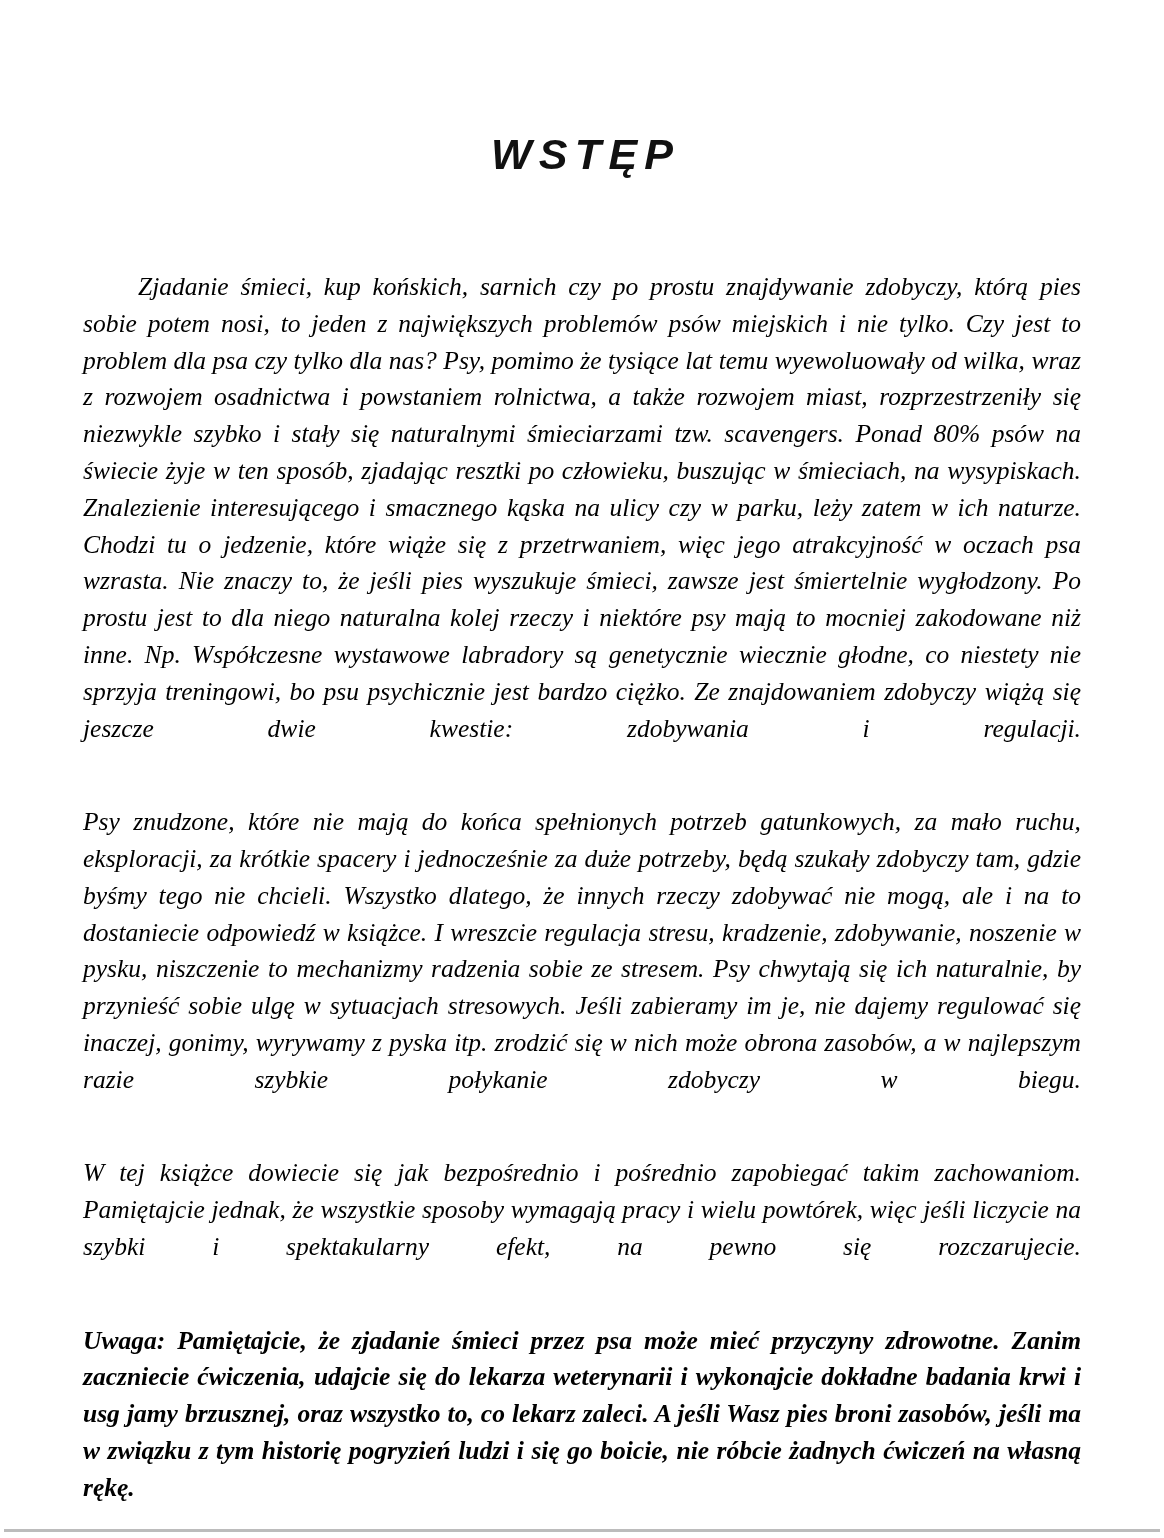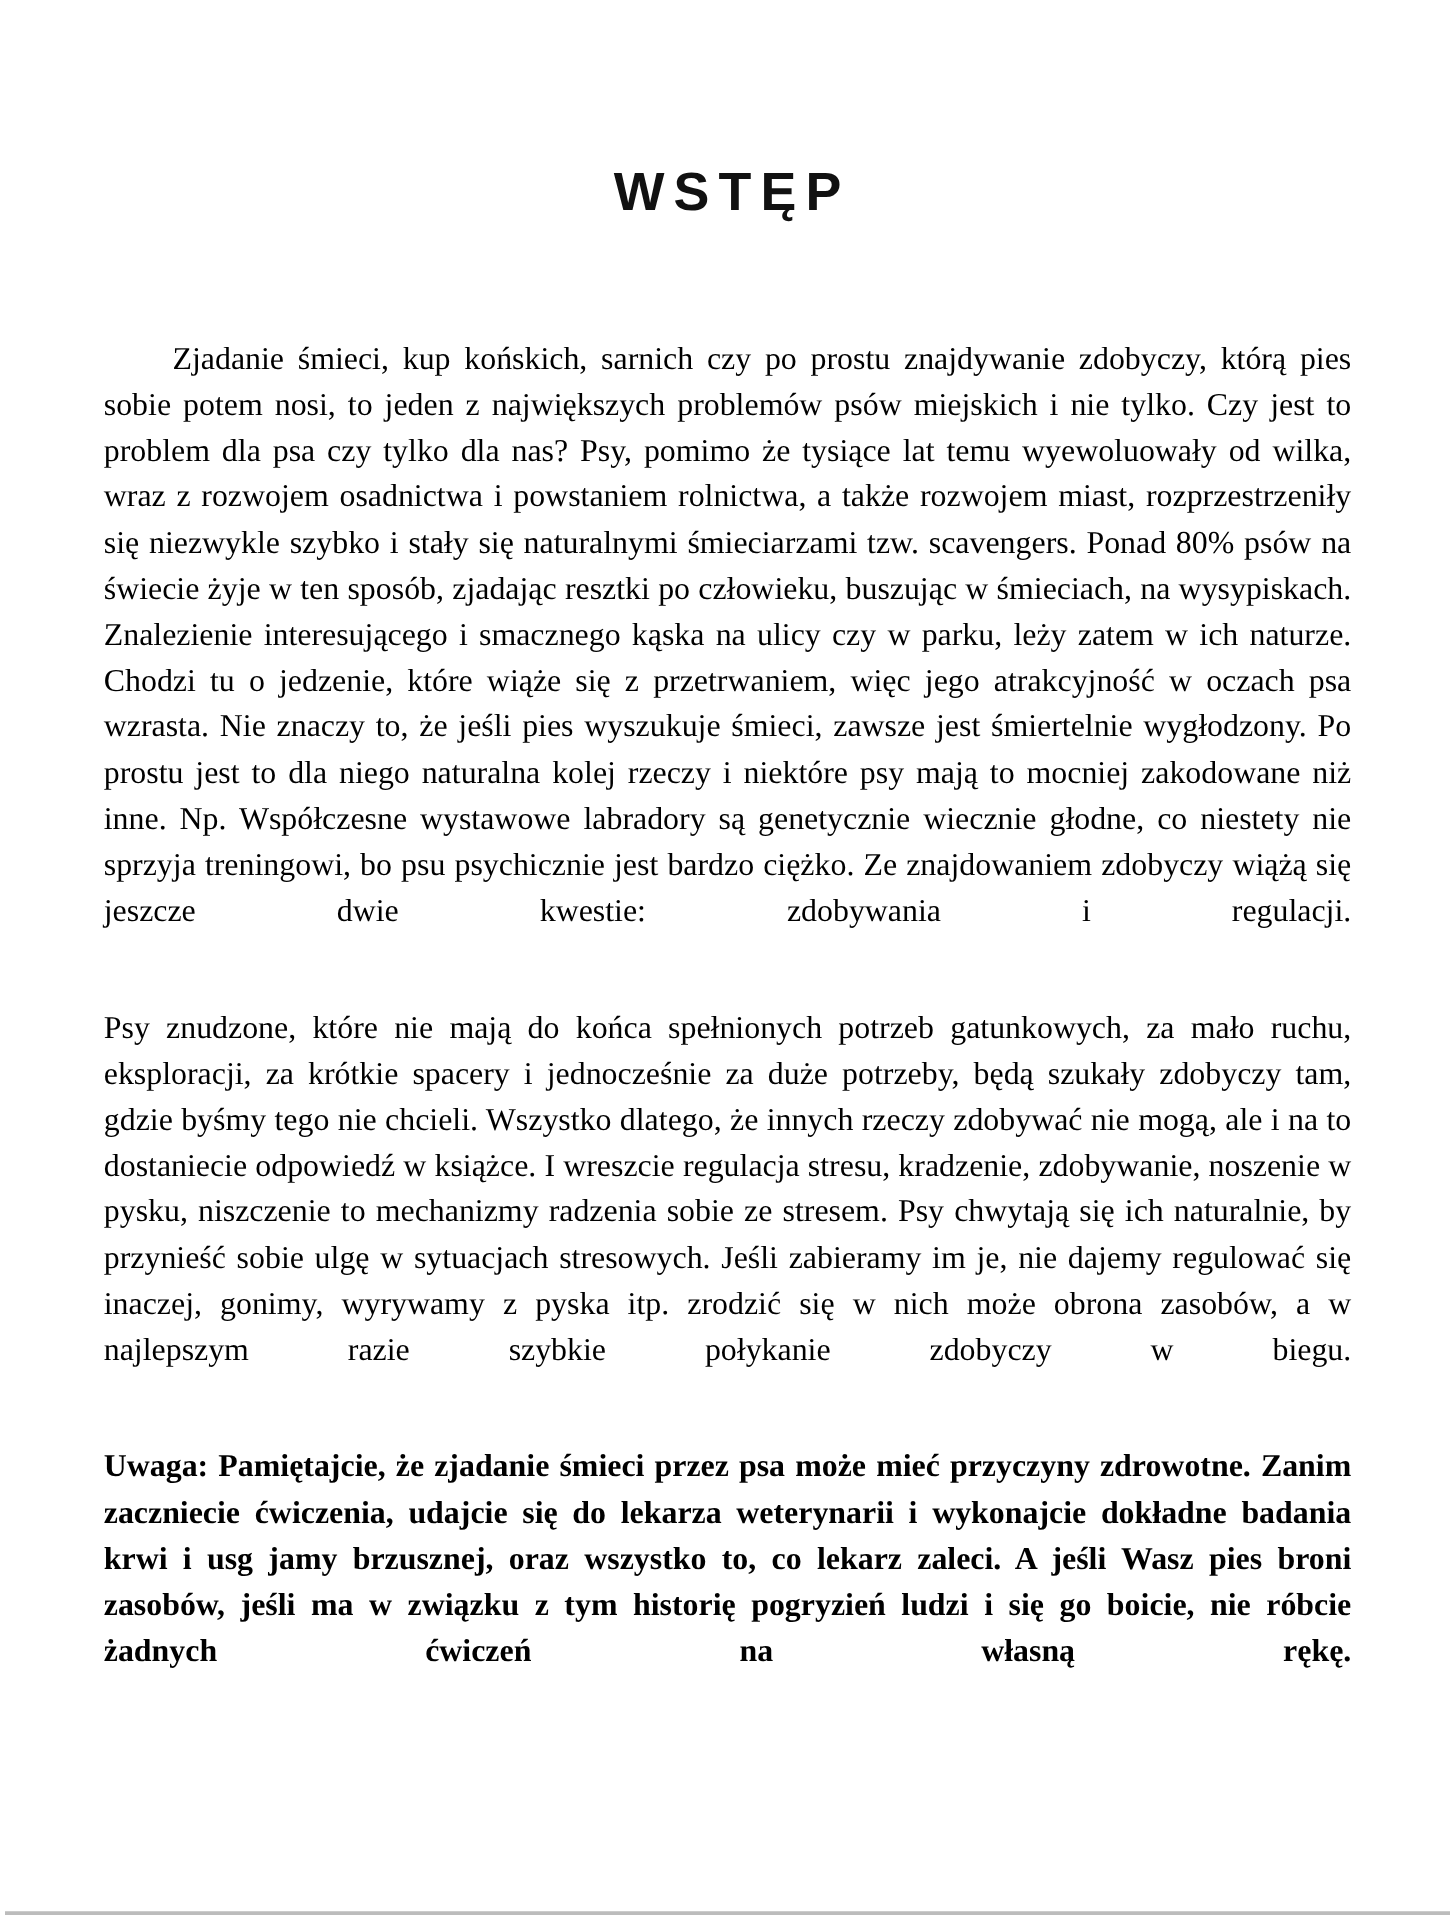--- a/index.html
+++ b/index.html
@@ -10,20 +10,21 @@
   }
 
   .page {
     position: relative;
     width: 1156px;
     height: 1538px;
     background: #ffffff;
     box-sizing: border-box;
     overflow: hidden;
     margin: 0 auto;
+    font-style: italic;
   }
 
   
   .page-bottom-rule {
     position: absolute;
     left: 0;
     right: 0;
     bottom: 6px;
     height: 3px;
     background: #bcbcbc;
@@ -87,20 +88,21 @@
 <div class="page">
 
   <h1 class="chapter-title">WSTĘP</h1>
 
   <div class="body-block">
 
     <p class="para-indent">Zjadanie śmieci, kup końskich, sarnich czy po prostu znajdywanie zdobyczy, którą pies sobie potem nosi, to jeden z największych problemów psów miejskich i nie tylko. Czy jest to problem dla psa czy tylko dla nas? Psy, pomimo że tysiące lat temu wyewoluowały od wilka, wraz z rozwojem osadnictwa i powstaniem rolnictwa, a także rozwojem miast, rozprzestrze­niły się niezwykle szybko i stały się naturalnymi śmieciarzami tzw. scavengers. Ponad 80% psów na świecie żyje w ten sposób, zjadając resztki po człowieku, buszując w śmieciach, na wysypiskach. Znalezienie interesującego i smacznego kąska na ulicy czy w parku, leży zatem w ich naturze. Chodzi tu o jedzenie, które wiąże się z przetrwaniem, więc jego atrakcyjność w oczach psa wzrasta. Nie znaczy to, że jeśli pies wyszukuje śmieci, zawsze jest śmiertelnie wygłodzony. Po prostu jest to dla niego naturalna kolej rzeczy i niektóre psy mają to mocniej zakodowane niż inne. Np. Współczesne wystawowe labradory są genetycznie wiecznie głod­ne, co niestety nie sprzyja treningowi, bo psu psychicznie jest bardzo ciężko. Ze znajdowa­niem zdobyczy wiążą się jeszcze dwie kwestie: zdobywania i regulacji.</p>
 
     <p>Psy znudzone, które nie mają do końca spełnionych potrzeb gatunkowych, za mało ruchu, eksploracji, za krótkie spacery i jednocześnie za duże potrzeby, będą szukały zdobyczy tam, gdzie byśmy tego nie chcieli. Wszystko dlatego, że innych rzeczy zdobywać nie mogą, ale i na to dostaniecie odpowiedź w książce. I wreszcie regulacja stresu, kradzenie, zdobywanie, noszenie w pysku, niszczenie to mechanizmy radzenia sobie ze stresem. Psy chwytają się ich naturalnie, by przynieść sobie ulgę w sytuacjach stresowych. Jeśli zabieramy im je, nie daje­my regulować się inaczej, gonimy, wyrywamy z pyska itp. zrodzić się w nich może obrona zasobów, a w najlepszym razie szybkie połykanie zdobyczy w biegu.</p>
 
+    <p>W tej książce dowiecie się jak bezpośrednio i pośrednio zapobiegać takim zachowaniom. Pamiętajcie jednak, że wszystkie sposoby wymagają pracy i wielu powtórek, więc jeśli liczy­cie na szybki i spektakularny efekt, na pewno się rozczarujecie.</p>
 
     <p class="para-note">Uwaga: Pamiętajcie, że zjadanie śmieci przez psa może mieć przyczyny zdrowotne. Zanim zaczniecie ćwiczenia, udajcie się do lekarza weterynarii i wykonajcie dokładne badania krwi i usg jamy brzusznej, oraz wszystko to, co lekarz zaleci. A jeśli Wasz pies broni zasobów, jeśli ma w związku z tym historię pogryzień ludzi i się go boicie, nie róbcie żadnych ćwiczeń na własną rękę.</p>
 
   </div>
 
   <div class="page-bottom-rule"></div>
 
 </div>
 
 </body></html>

